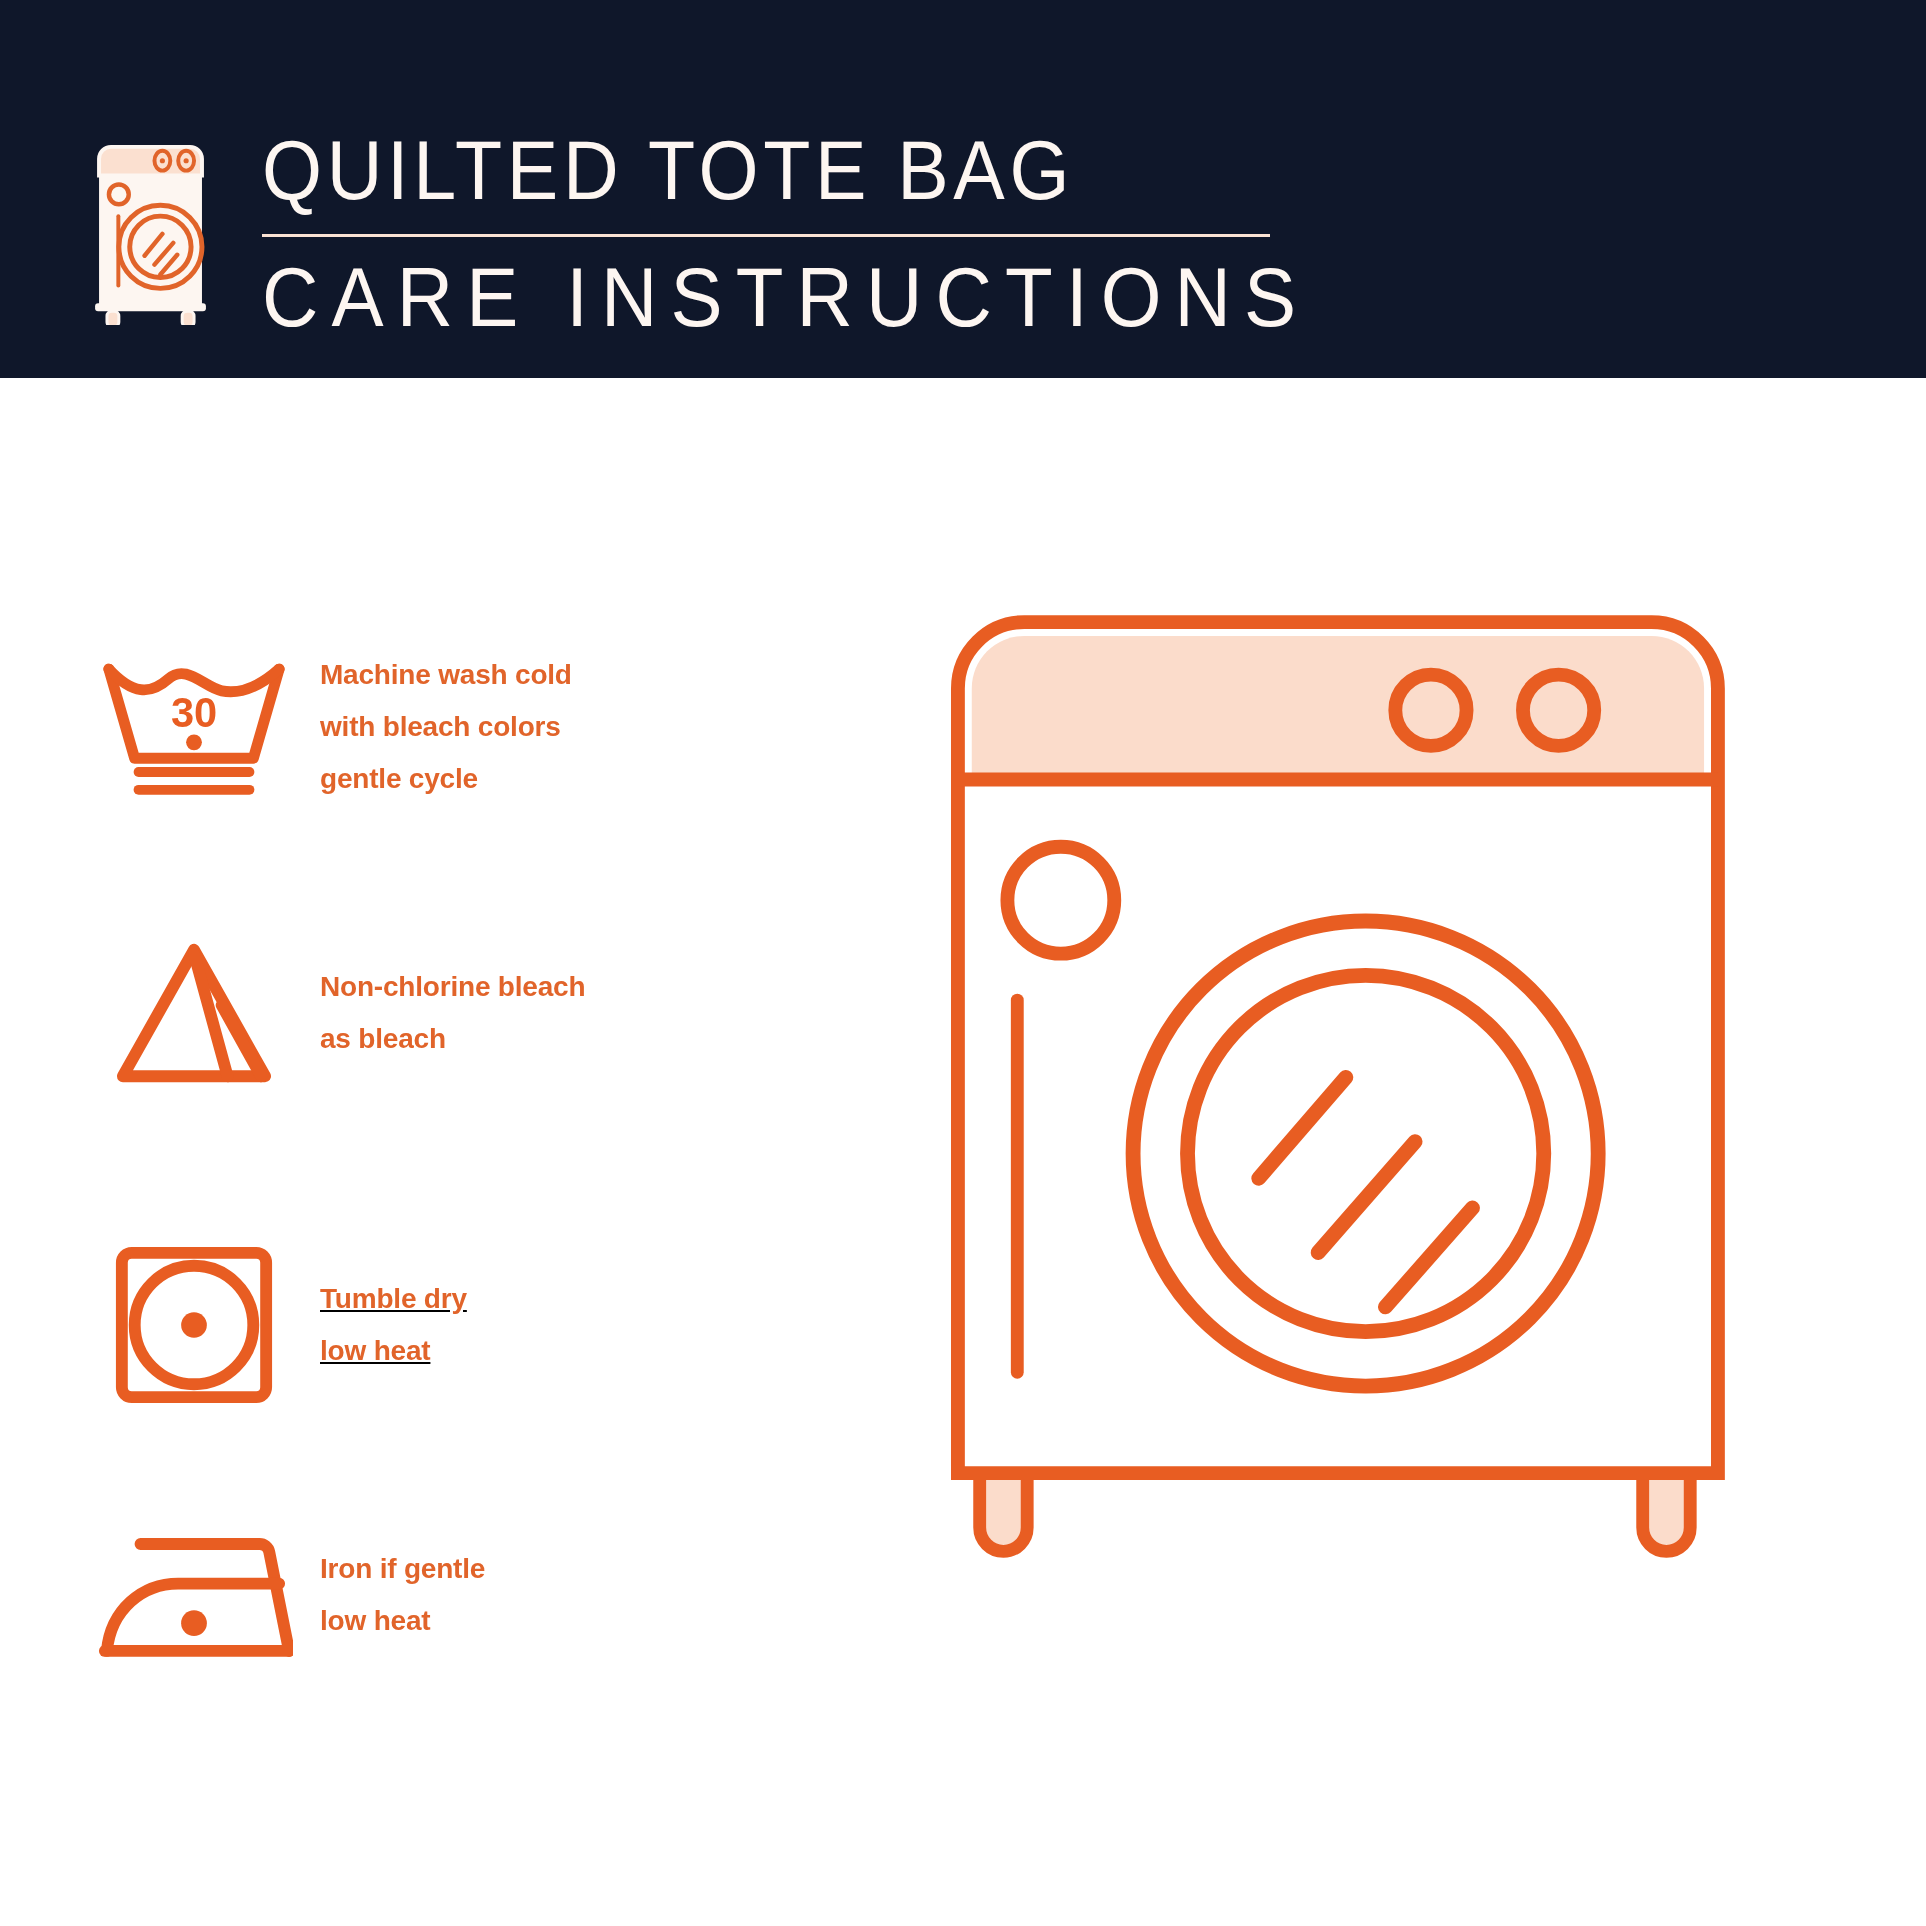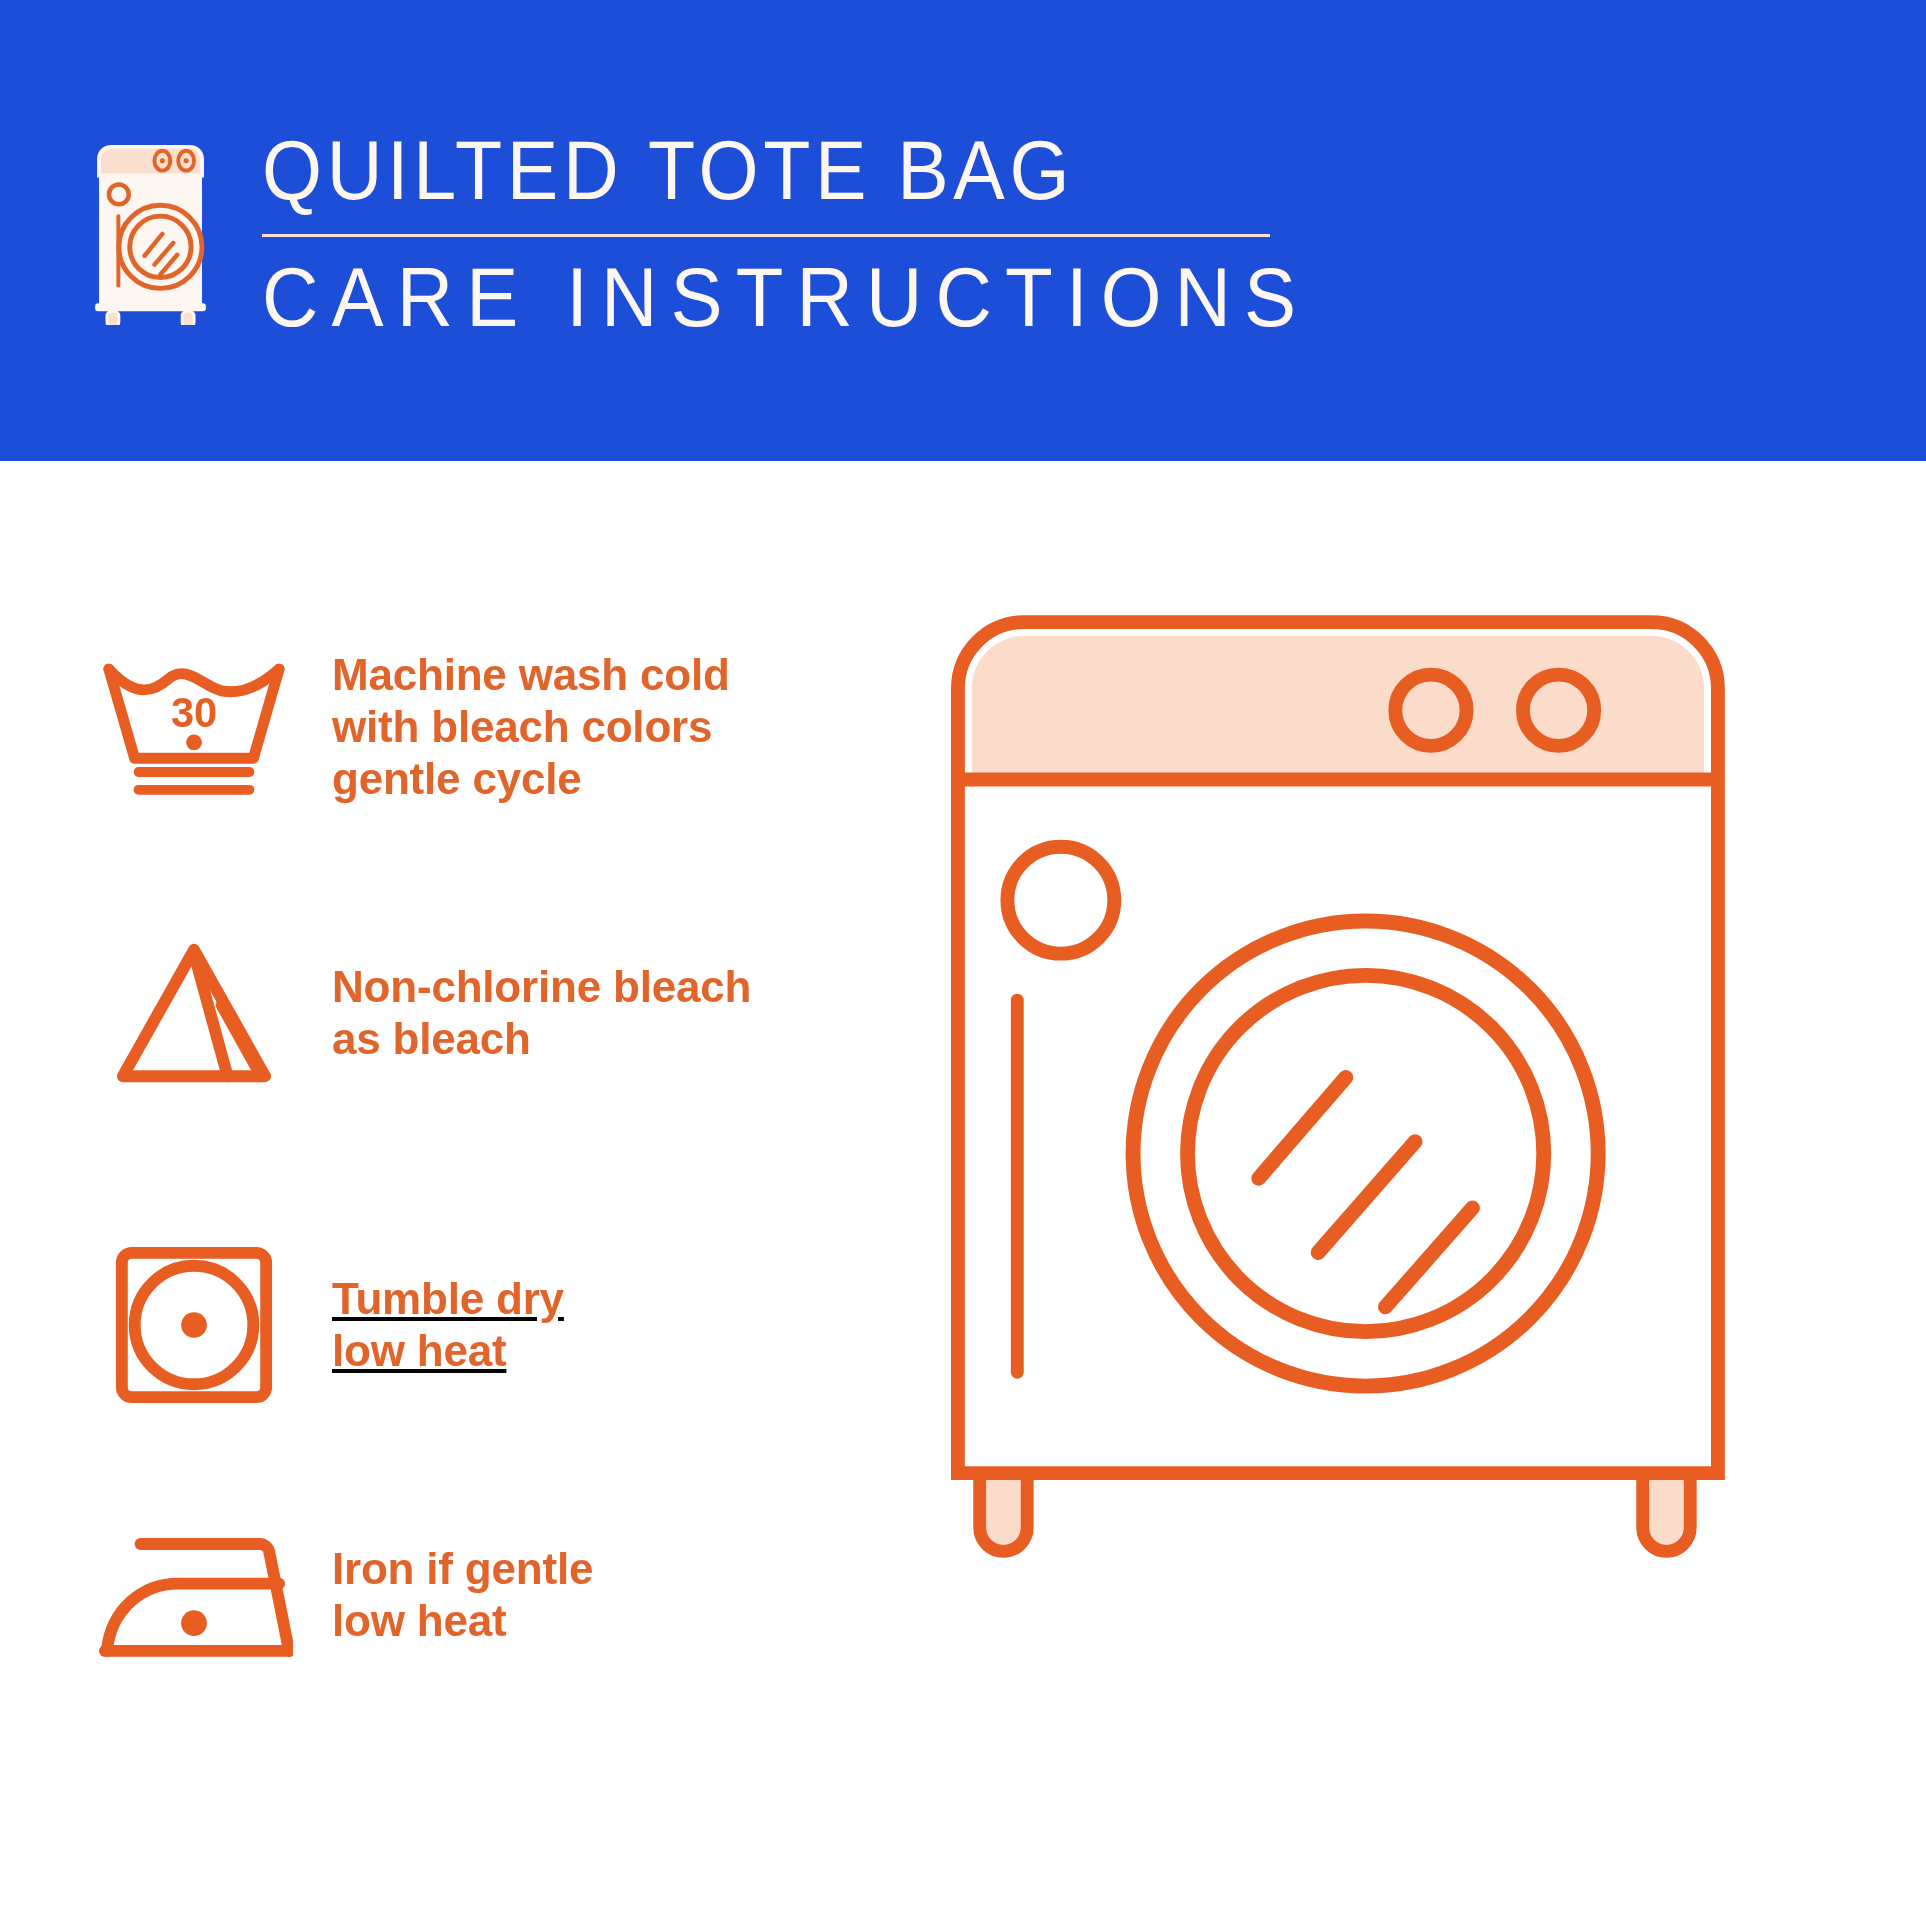--- a/index.html
+++ b/index.html
@@ -13,22 +13,22 @@
     font-family: "Liberation Sans", sans-serif;
     overflow: hidden;
     position: relative;
   }
 
   
   .header {
     position: absolute;
     left: 0; top: 0;
     width: 1927px;
-    height: 461px;
-    background: #1d4ed8;
+    height: 378px;
+    background: #0f172a;
     box-sizing: border-box;
   }
   .header-inner {
     position: absolute;
     left: 77px;
     top: 125px;
     display: flex;
     align-items: flex-start;
   }
   .logo-wrap {
@@ -90,23 +90,23 @@
   .care-row.r2 { top: 780px; text-decoration: underline; }
   .care-row.r3 { top: 1059px; }
 
   .care-icon {
     width: 213px;
     flex: 0 0 213px;
     display: flex;
     justify-content: center;
   }
   .care-text {
-    margin-left: 32px;
+    margin-left: 20px;
     color: #E1642A;
-    font-size: 44px;
+    font-size: 28px;
     line-height: 52px;
     font-weight: 700;
     letter-spacing: -0.2px;
   }
   .care-text .ln { display: block; white-space: nowrap; }
 
   
   .washer {
     position: absolute;
     left: 950px;

